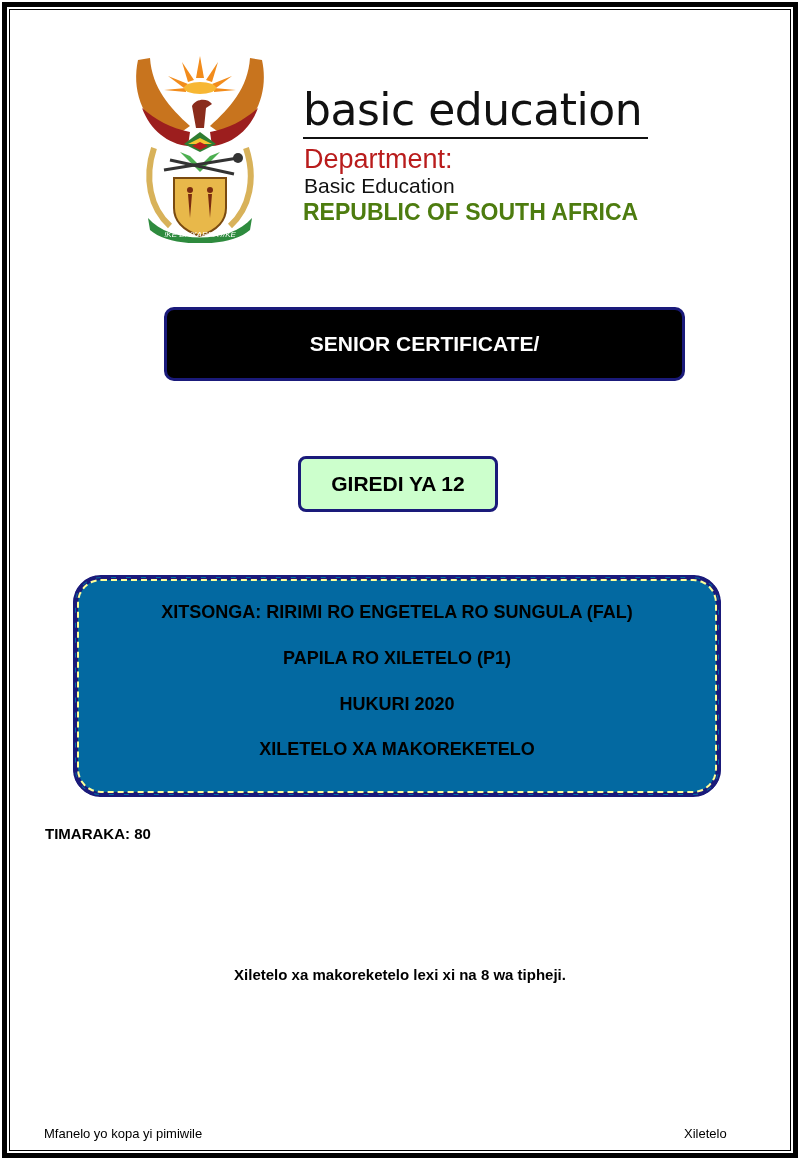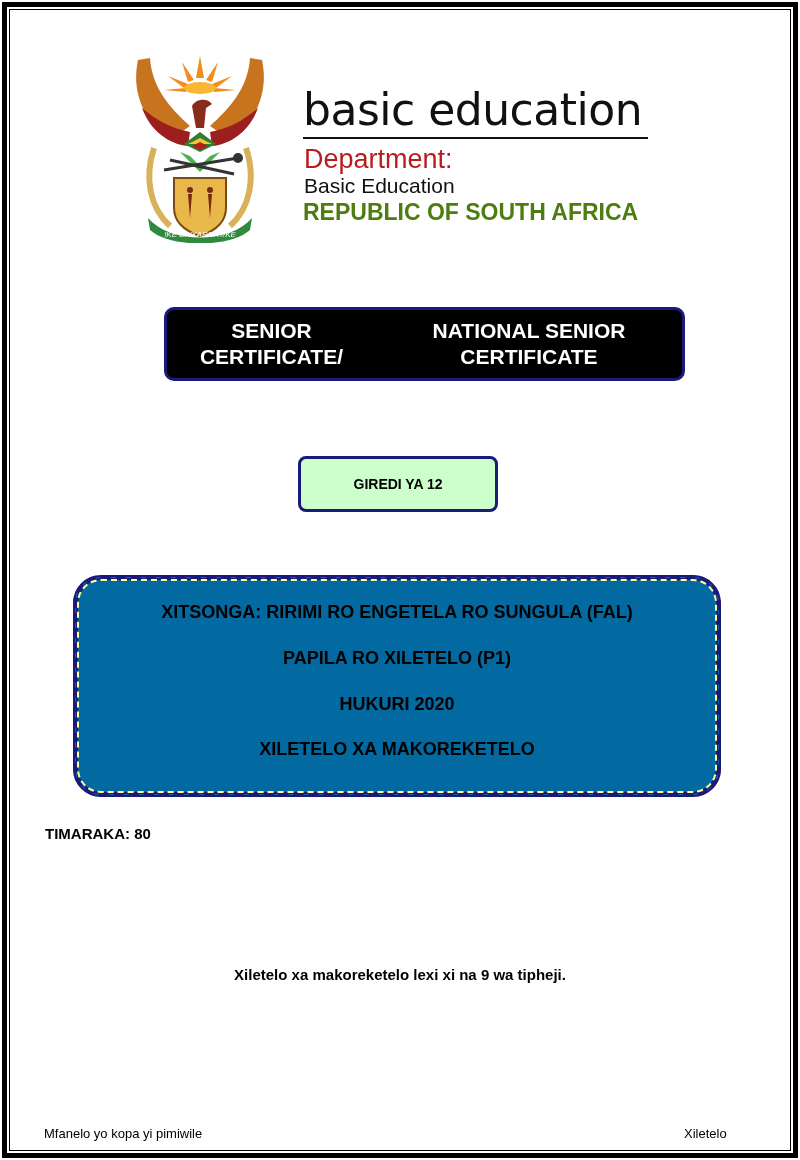--- a/index.html
+++ b/index.html
@@ -43,21 +43,21 @@
       background: #000; border: 3px solid #1a1a7a; border-radius: 10px;
       display: flex; flex-direction: row; align-items: center; justify-content: center;
       color: #fff; font-weight: bold; font-size: 21px; line-height: 26px; text-align: center;
     }
 
     
     .grade-box {
       position: absolute; left: 298px; top: 456px; width: 200px; height: 56px;
       background: #ccffcc; border: 3px solid #1a1a7a; border-radius: 8px;
       display: flex; align-items: center; justify-content: center;
-      font-weight: bold; font-size: 14px;
+      font-weight: bold; font-size: 21px;
     }
 
     
     .subject-box {
       position: absolute; left: 73px; top: 575px; width: 648px; height: 222px;
       background: #0369a1; border-radius: 28px;
       border: 5px double #1a1a7a;
       outline: none;
     }
     .subject-box::before {
@@ -143,32 +143,31 @@
 </div>
 
 <div class="brand-title">basic education</div>
 <div class="brand-rule"></div>
 <div class="brand-dept">Department:</div>
 <div class="brand-sub">Basic Education</div>
 <div class="brand-country">REPUBLIC OF SOUTH AFRICA</div>
 
 <div class="cert-banner">
   <div>SENIOR CERTIFICATE/</div>
-  <div>NATIONAL SENIOR CERTIFICATE</div>
 </div>
 
 <div class="grade-box">
   <span>GIREDI YA 12</span>
 </div>
 
 <div class="subject-box">
   <div class="subject-line sl1">XITSONGA: RIRIMI RO ENGETELA RO SUNGULA (FAL)</div>
   <div class="subject-line sl2">PAPILA RO XILETELO (P1)</div>
   <div class="subject-line sl3">HUKURI 2020</div>
   <div class="subject-line sl4">XILETELO XA MAKOREKETELO</div>
 </div>
 
 <div class="marks">TIMARAKA: 80</div>
 
-<div class="page-note">Xiletelo xa makoreketelo lexi xi na 9 wa tipheji.</div>
+<div class="page-note">Xiletelo xa makoreketelo lexi xi na 8 wa tipheji.</div>
 
 <div class="footer-left">Mfanelo yo kopa yi pimiwile</div>
 <div class="footer-right">Xiletelo</div>
 
 </body></html>

